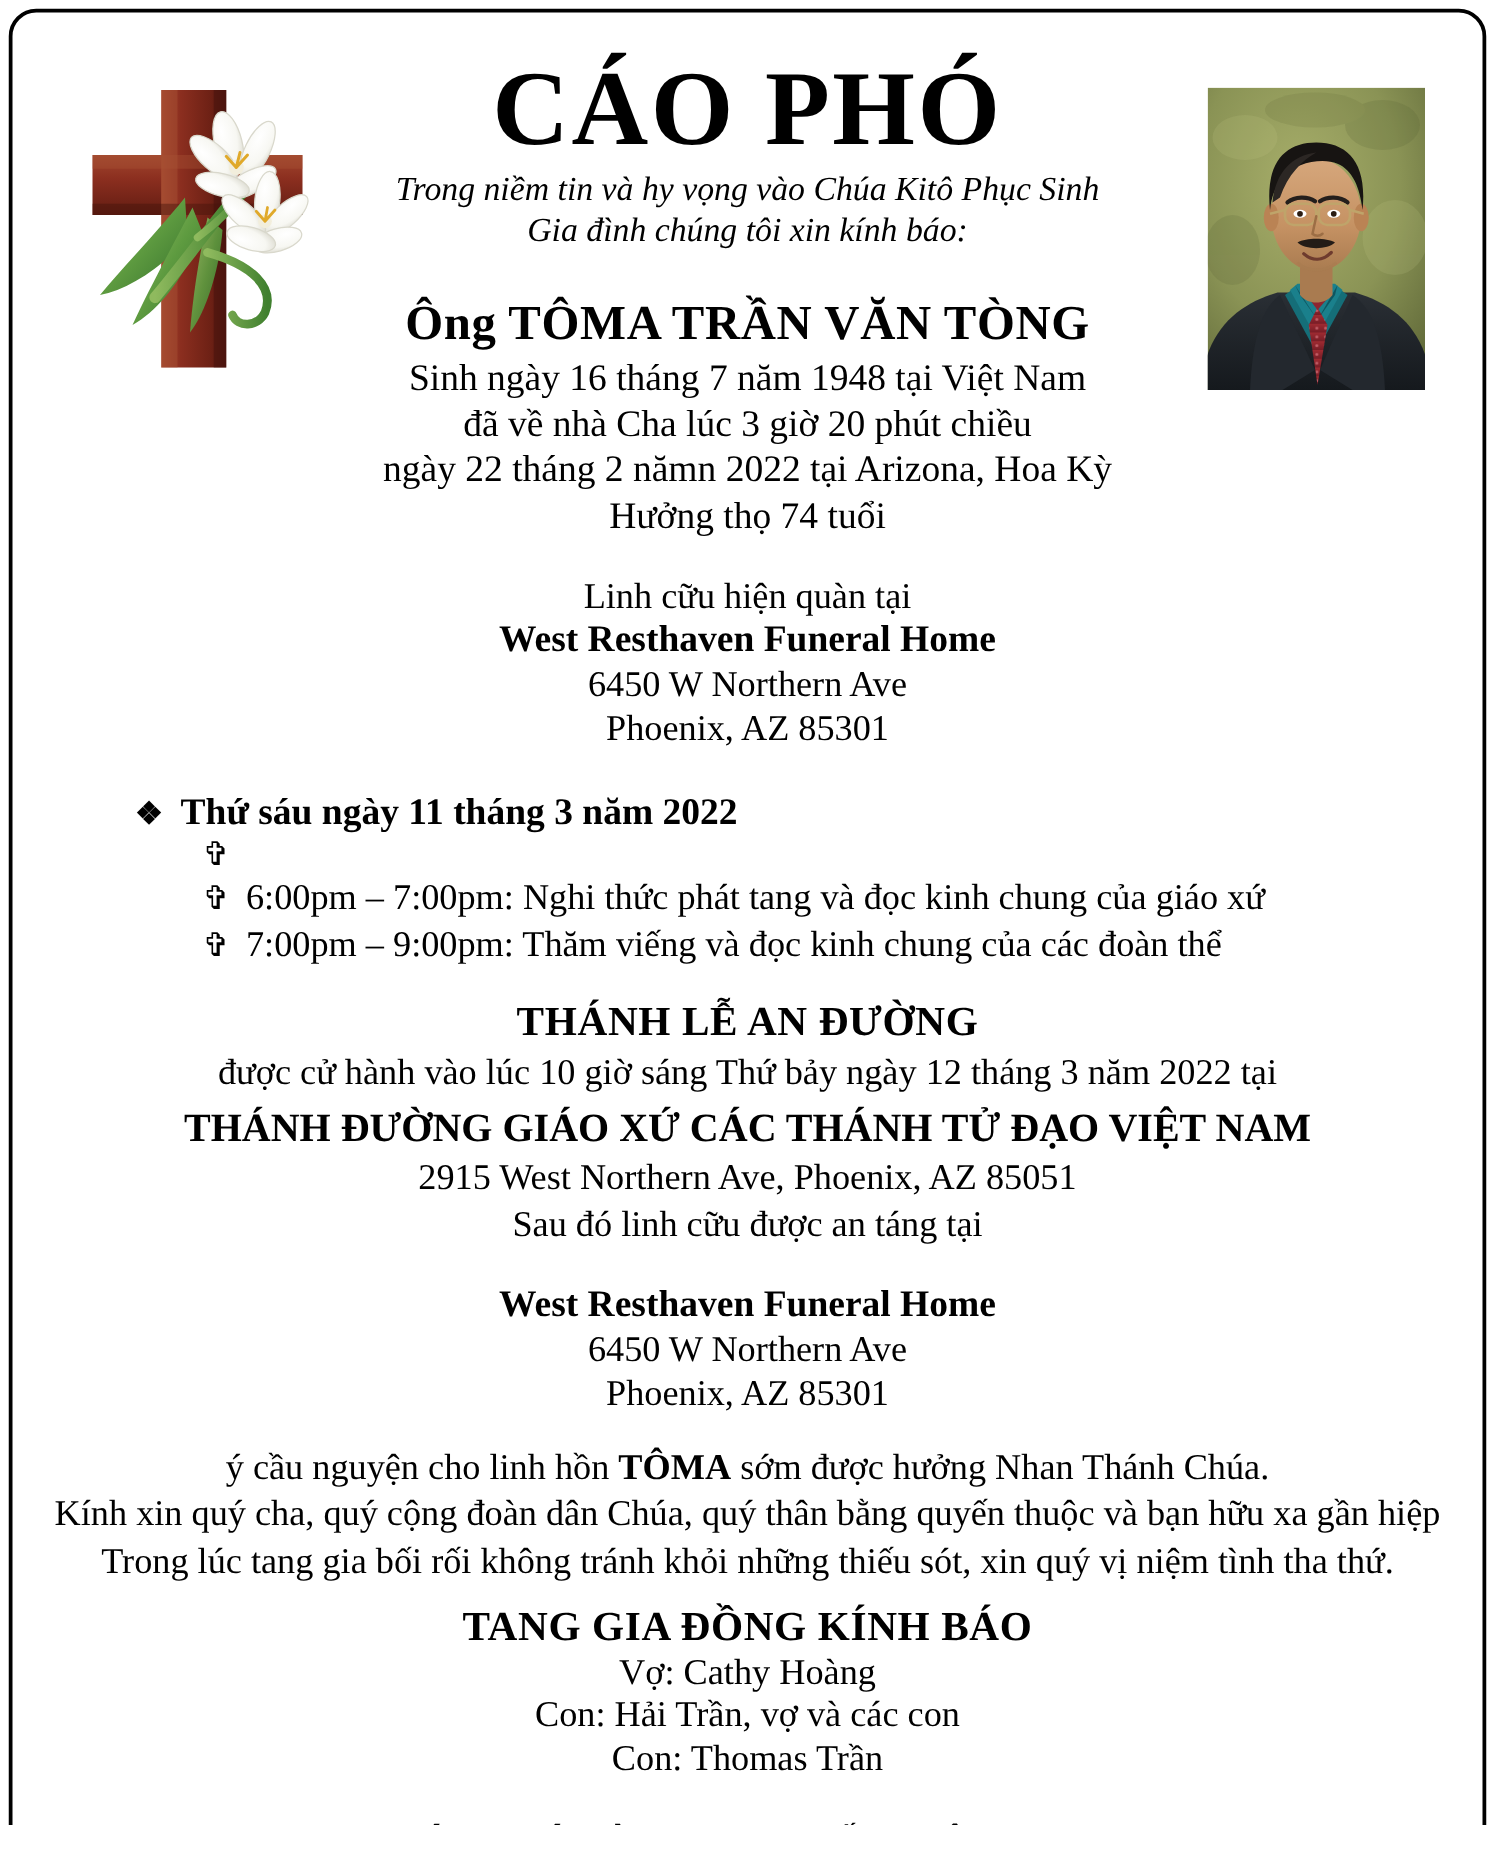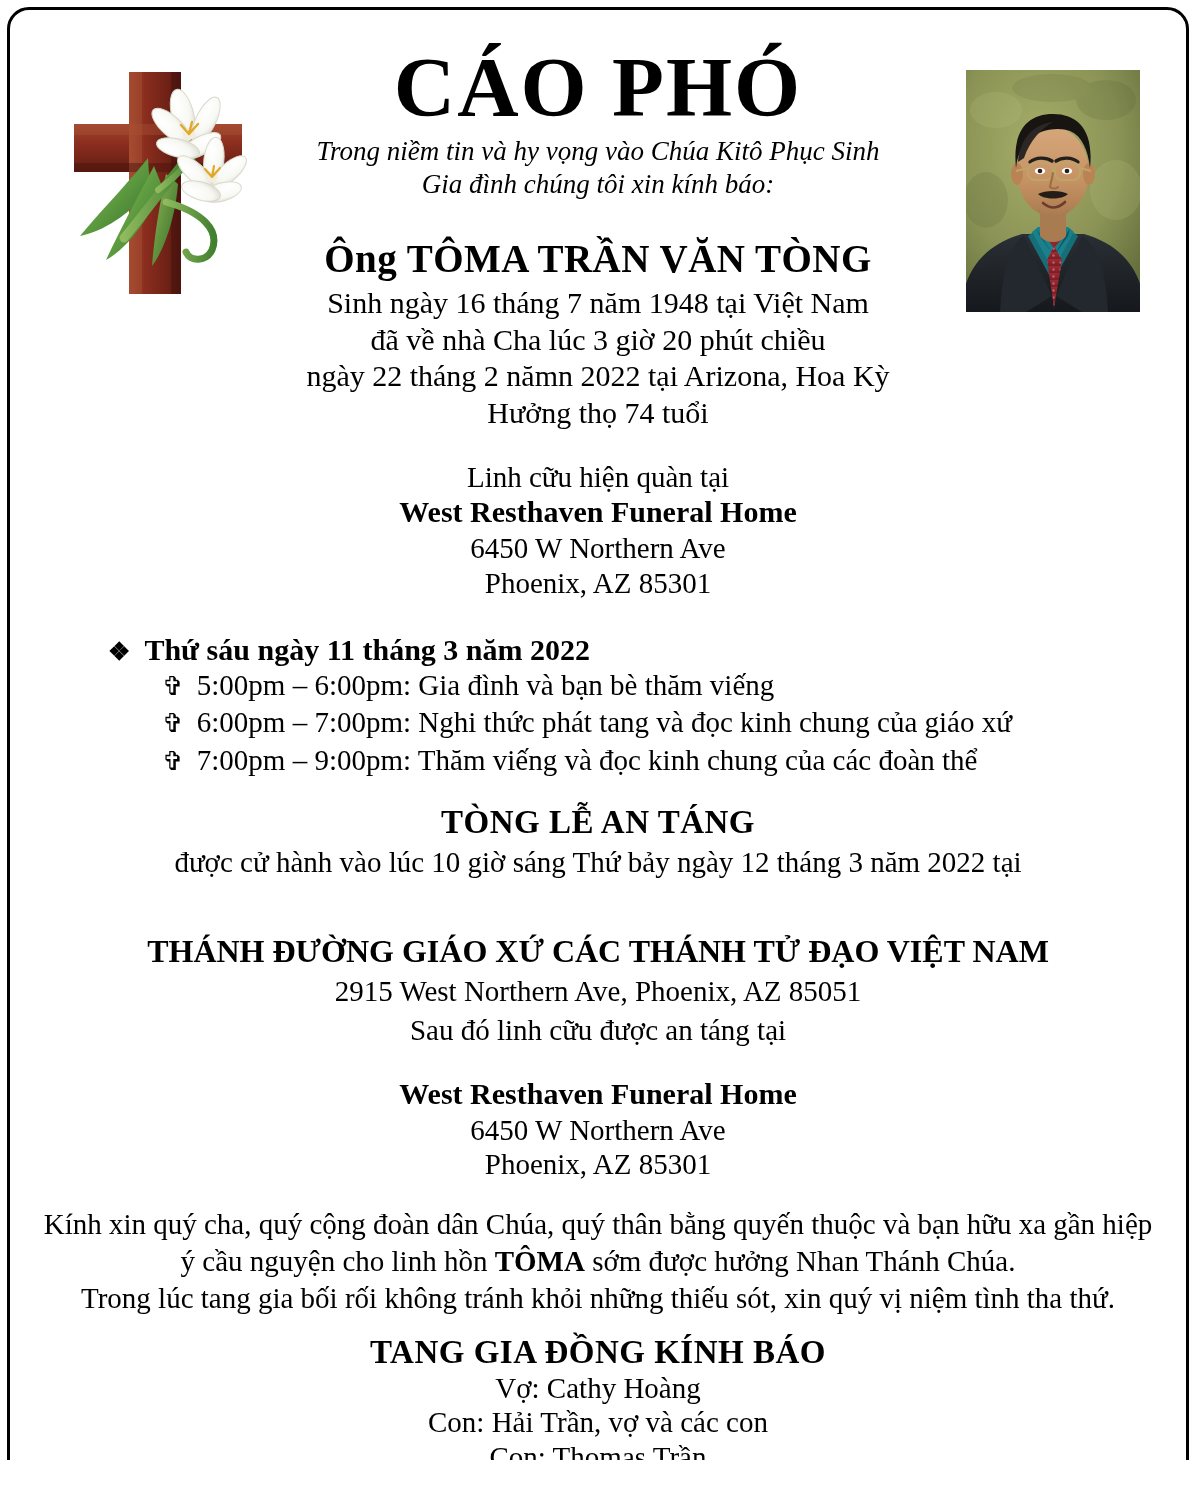--- a/index.html
+++ b/index.html
@@ -95,21 +95,20 @@
   }
   .heading {
     font-size: 33px;
     font-weight: bold;
     letter-spacing: 0.5px;
   }
   .heading-wide {
     font-size: 32px;
     font-weight: bold;
     letter-spacing: 0px;
-    margin-top: 46px;
   }
 
   
   .sched {
     text-align: left;
     margin-left: 108px;
   }
   .sched-date {
     font-size: 30px;
     font-weight: bold;
@@ -339,51 +338,50 @@
     <div class="sp-20"></div>
 
     <div class="sp-12"></div>
     <div class="sched">
       <div class="sched-date">
         <span class="bullet">❖</span>
         <span>Thứ sáu ngày 11 tháng 3 năm 2022</span>
       </div>
       <div class="sched-item">
         <span class="bullet">✞</span>
-        <span>5:00pm – 6:00pm: Gia đình và bạn bè thăm viếng</span>
       </div>
       <div class="sched-item">
         <span class="bullet">✞</span>
         <span>6:00pm – 7:00pm: Nghi thức phát tang và đọc kinh chung của giáo xứ</span>
       </div>
       <div class="sched-item">
         <span class="bullet">✞</span>
         <span>7:00pm – 9:00pm: Thăm viếng và đọc kinh chung của các đoàn thể</span>
       </div>
     </div>
 
     <div class="sp-24"></div>
-    <div class="heading">TÒNG LỄ AN TÁNG</div>
+    <div class="heading">THÁNH LỄ AN ĐƯỜNG</div>
     <div class="sp-4"></div>
     <div class="plain">được cử hành vào lúc 10 giờ sáng Thứ bảy ngày 12 tháng 3 năm 2022 tại</div>
     <div class="sp-8"></div>
     <div class="heading-wide">THÁNH ĐƯỜNG GIÁO XỨ CÁC THÁNH TỬ ĐẠO VIỆT NAM</div>
     <div class="sp-4"></div>
     <div class="plain">2915 West Northern Ave, Phoenix, AZ 85051</div>
     <div class="sp-4"></div>
     <div class="plain">Sau đó linh cữu được an táng tại</div>
 
     <div class="sp-28"></div>
     <div class="bold-line">West Resthaven Funeral Home</div>
     <div class="plain">6450 W Northern Ave</div>
     <div class="plain">Phoenix, AZ 85301</div>
 
     <div class="sp-24"></div>
+    <div class="para"><span>ý cầu nguyện cho linh hồn </span><b class="inline-bold">TÔMA</b><span> sớm được hưởng Nhan Thánh Chúa.</span></div>
     <div class="para">Kính xin quý cha, quý cộng đoàn dân Chúa, quý thân bằng quyến thuộc và bạn hữu xa gần hiệp</div>
-    <div class="para"><span>ý cầu nguyện cho linh hồn </span><b class="inline-bold">TÔMA</b><span> sớm được hưởng Nhan Thánh Chúa.</span></div>
     <div class="para">Trong lúc tang gia bối rối không tránh khỏi những thiếu sót, xin quý vị niệm tình tha thứ.</div>
 
     <div class="sp-16"></div>
     <div class="heading">TANG GIA ĐỒNG KÍNH BÁO</div>
     <div class="plain">Vợ: Cathy Hoàng</div>
     <div class="plain">Con: Hải Trần, vợ và các con</div>
     <div class="plain">Con: Thomas Trần</div>
 
     <div class="sp-34"></div>
     <div class="closing">CÁO PHÓ NÀY THAY THẾ THIỆP TANG</div>

